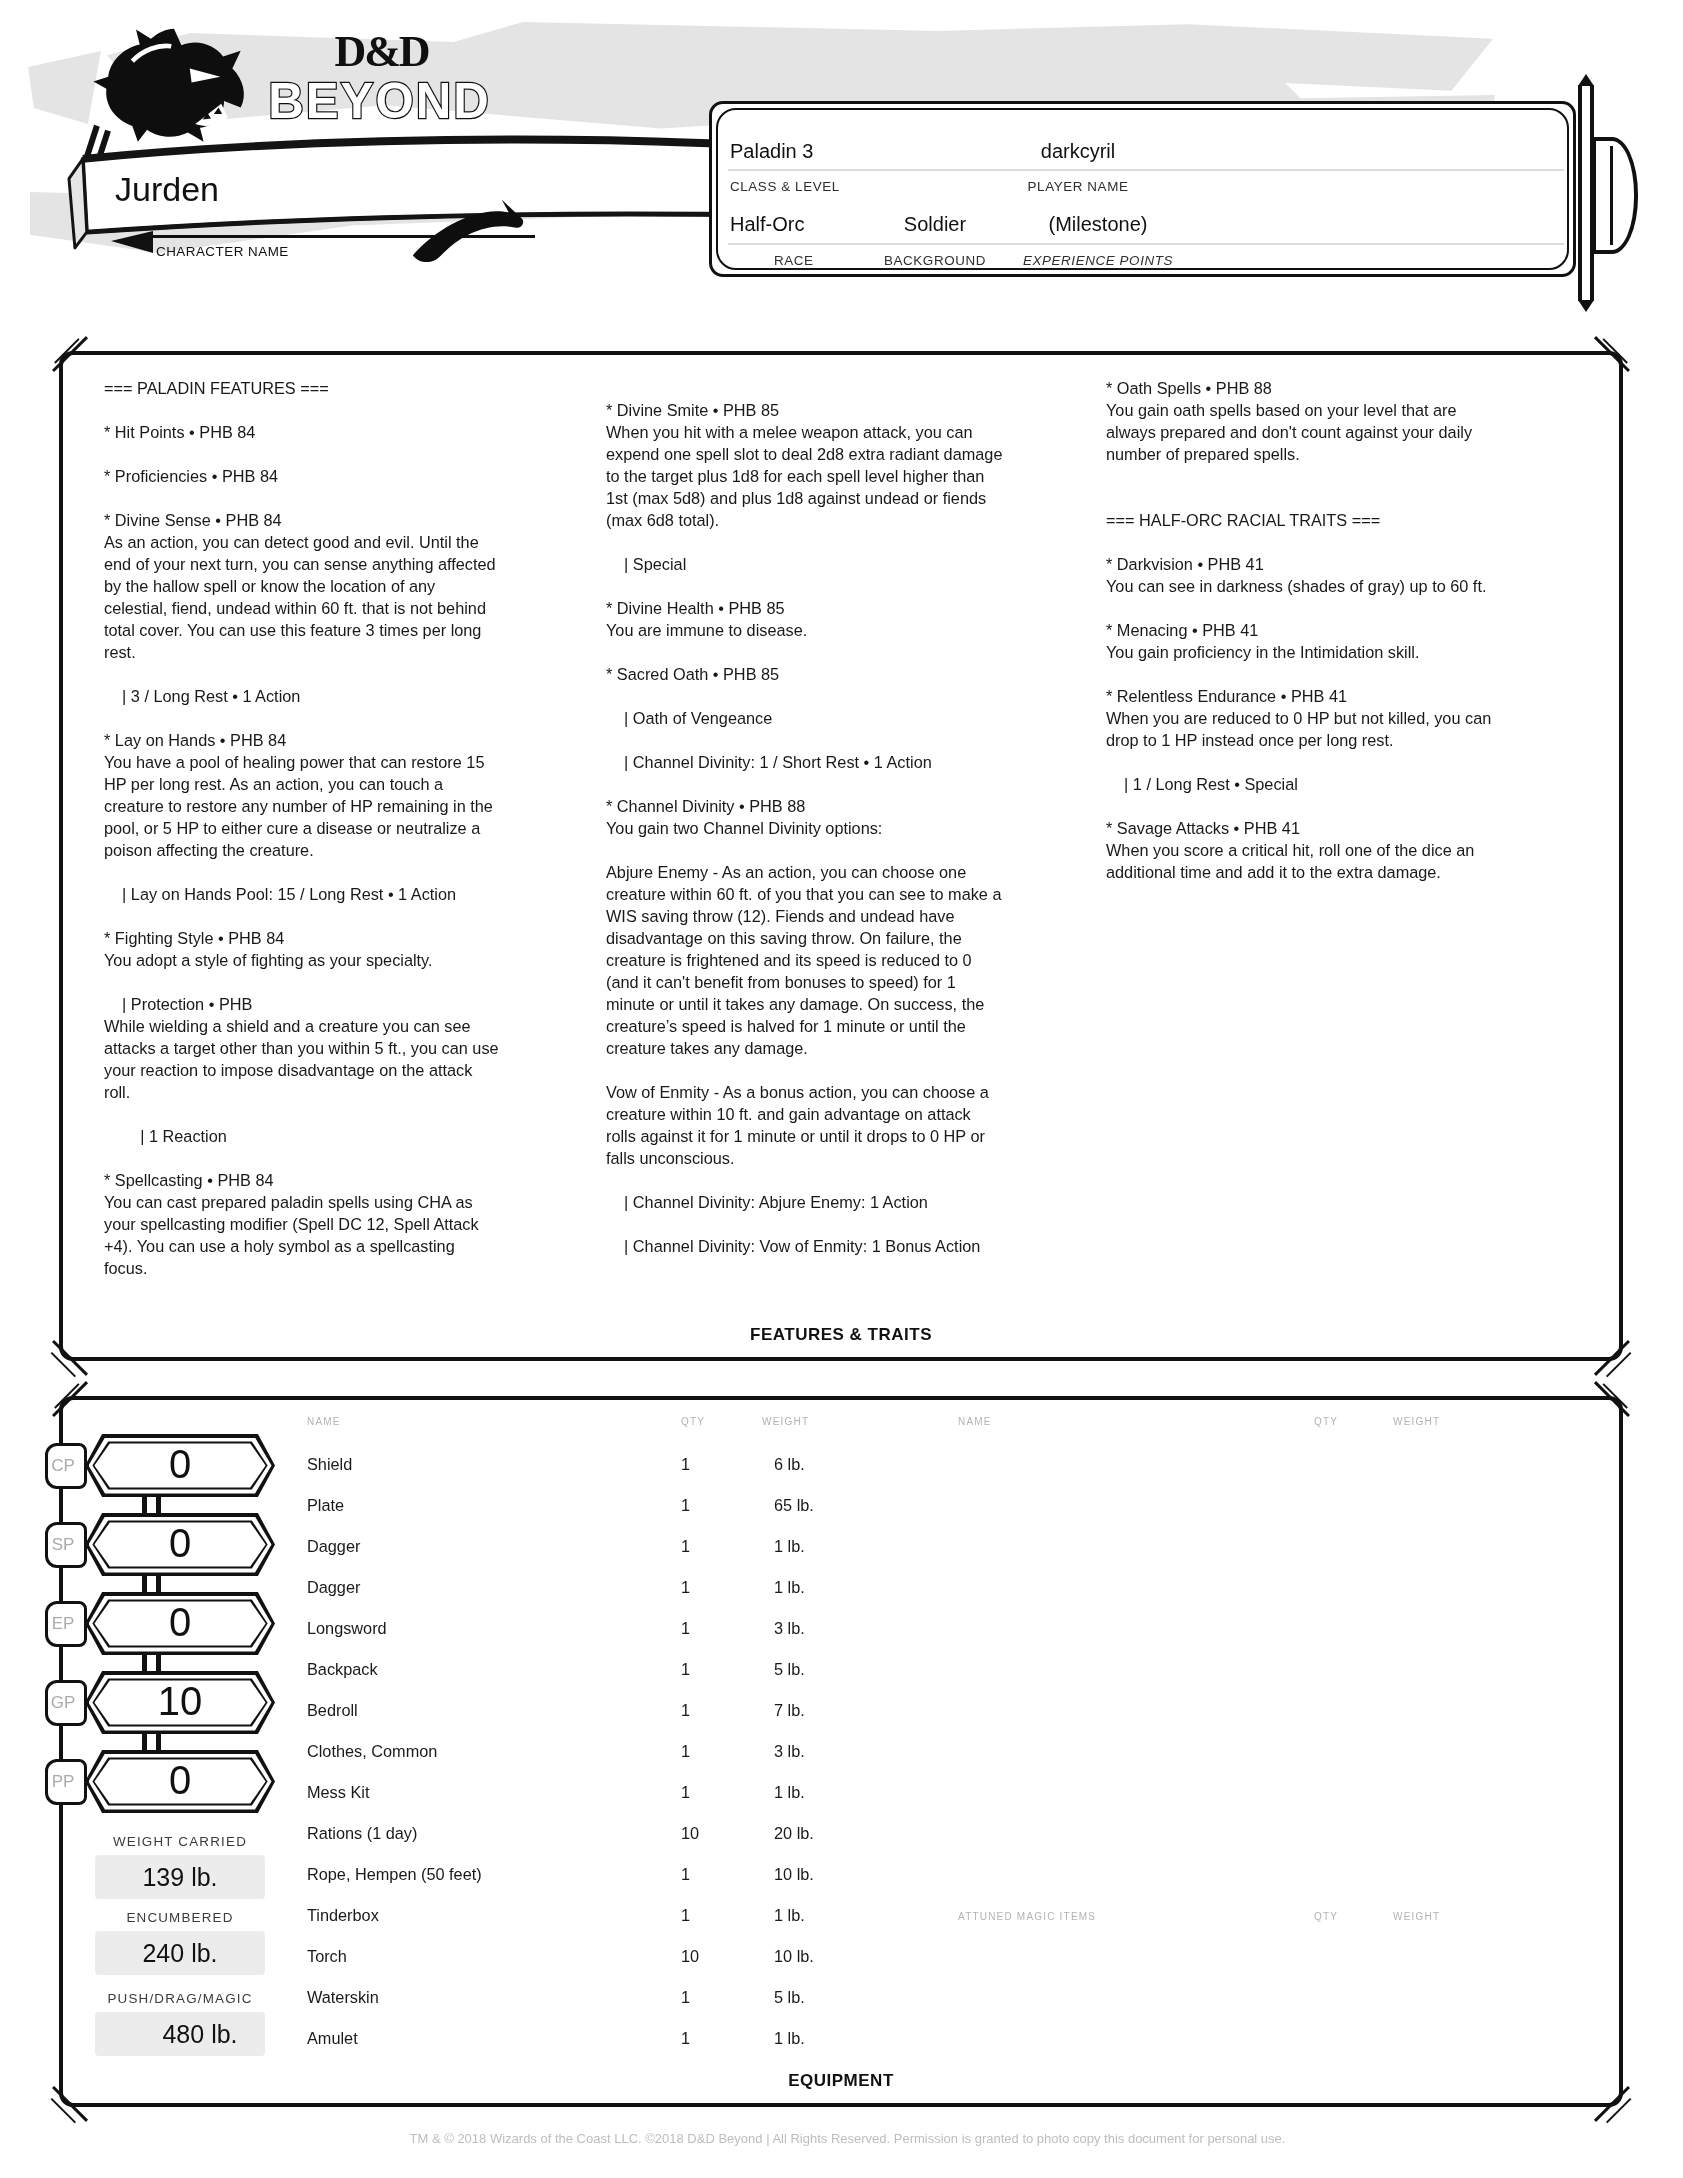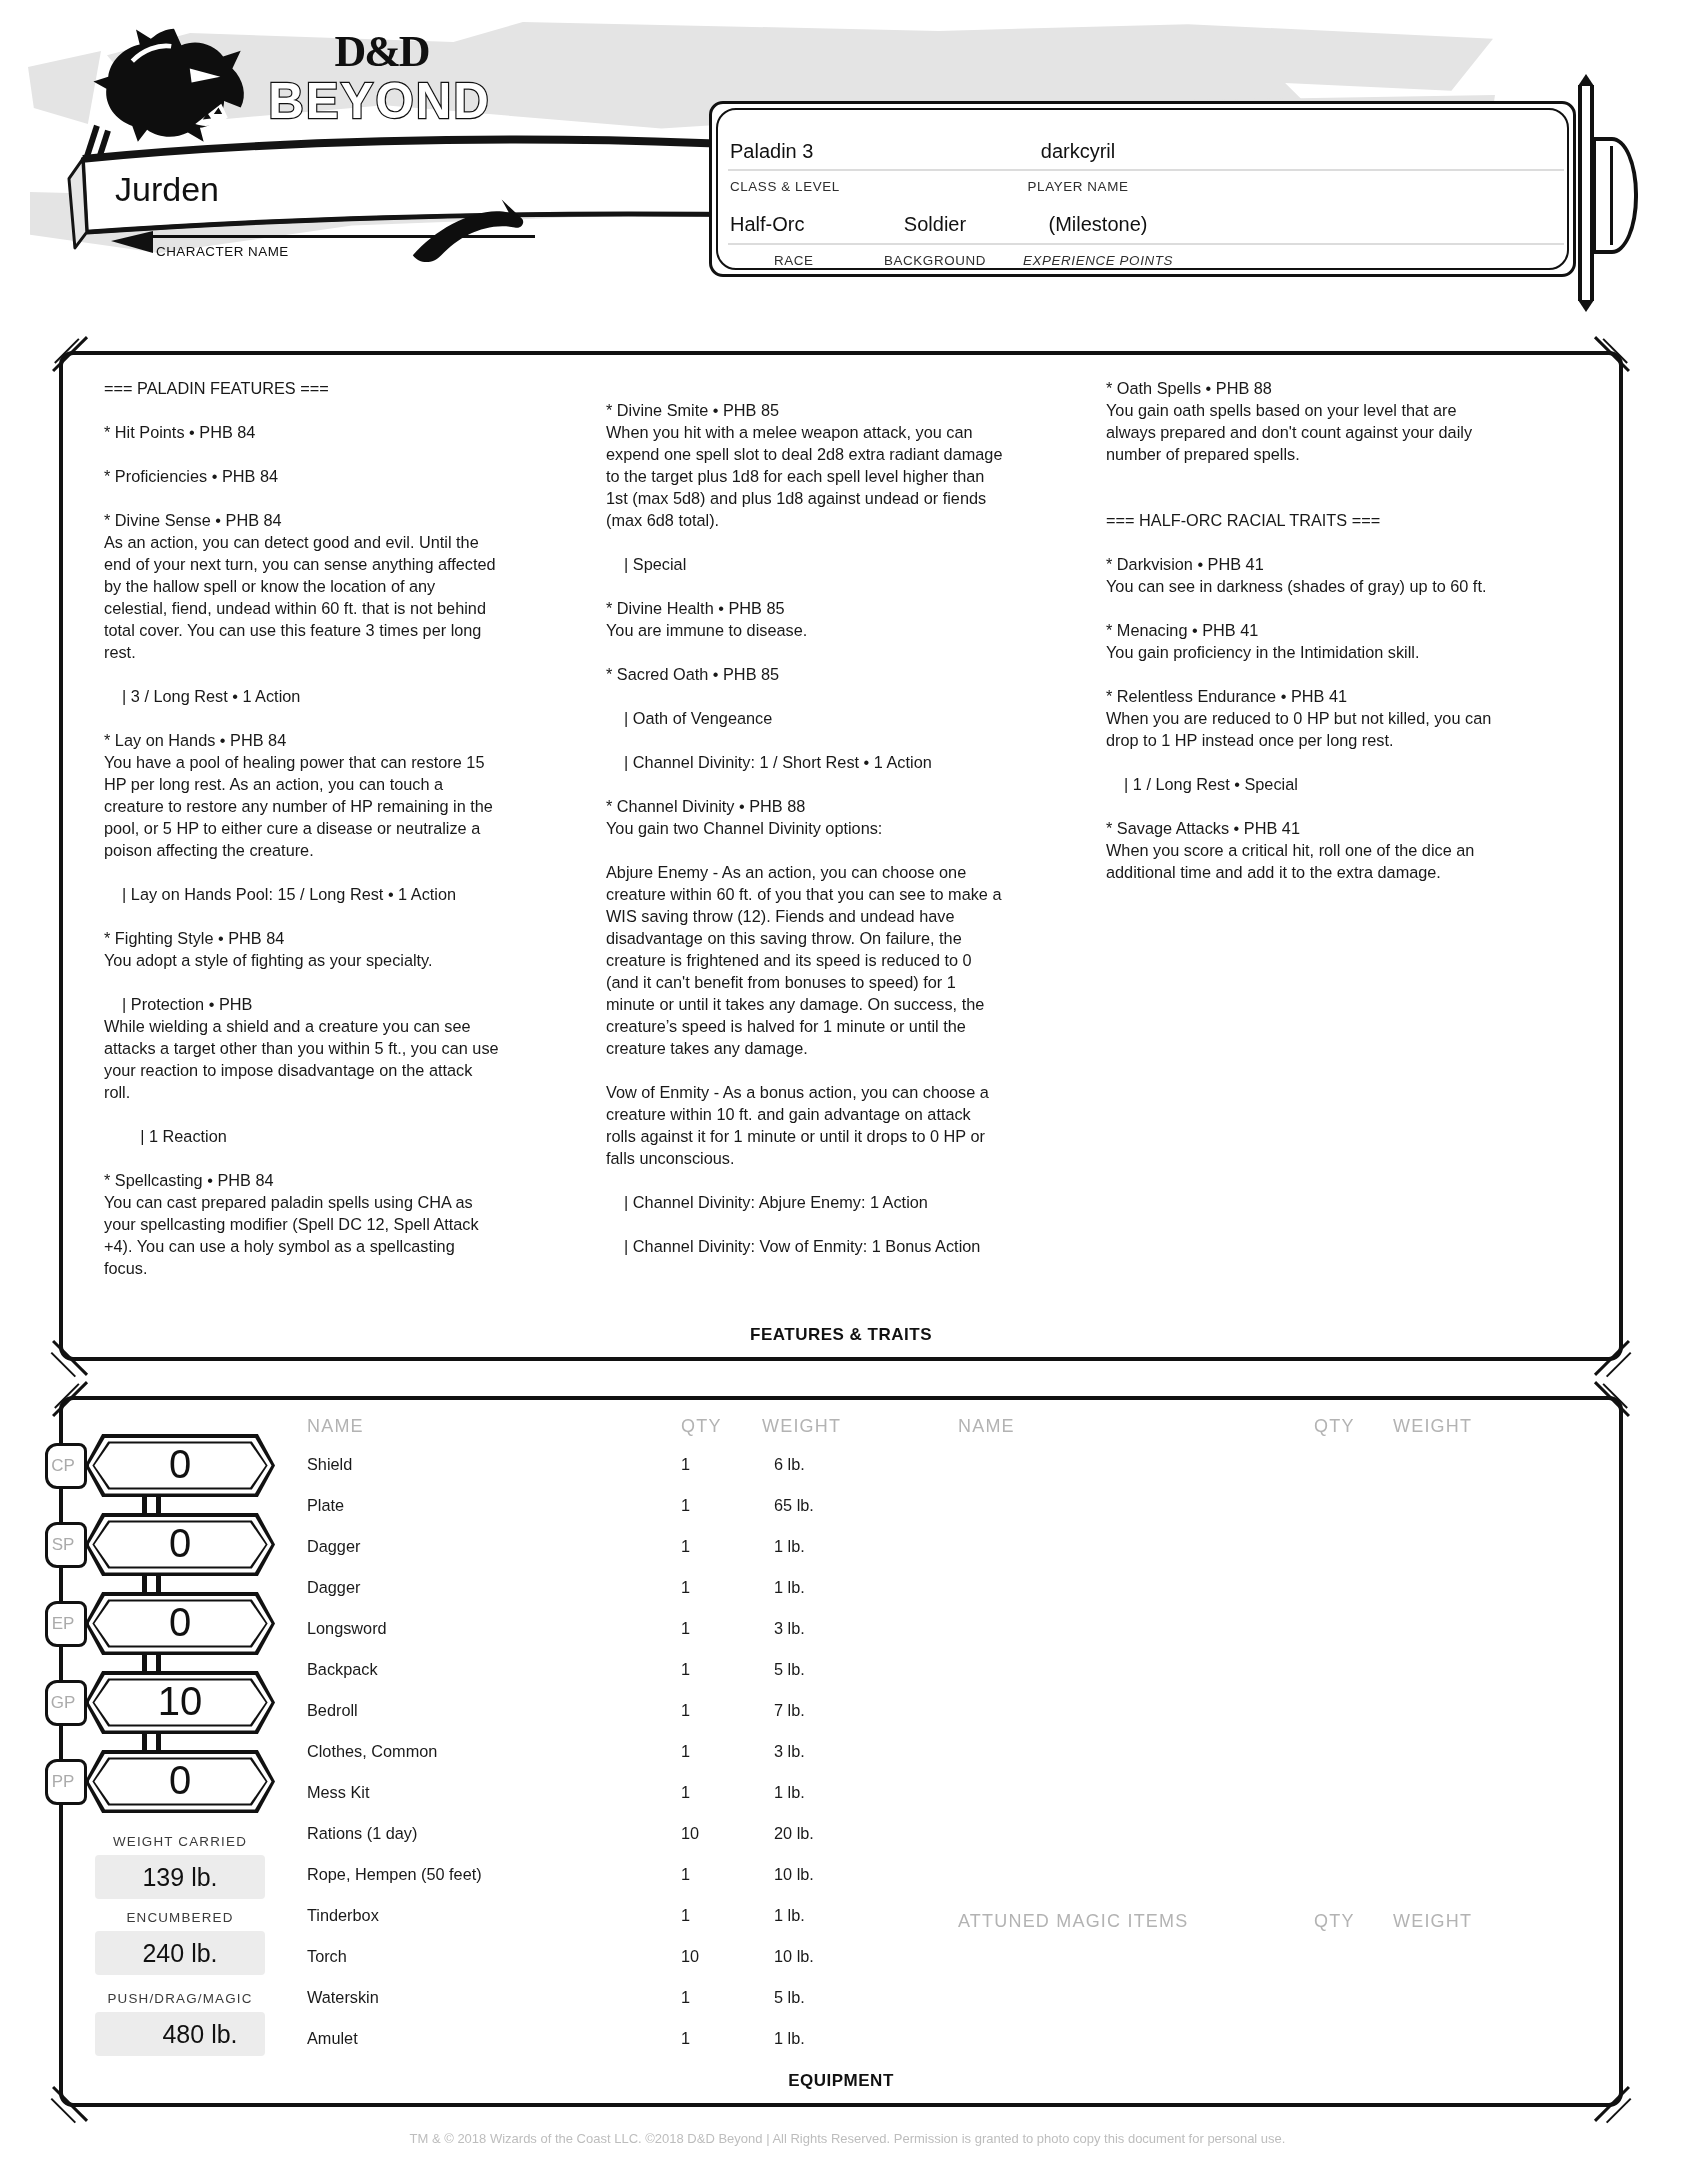--- a/index.html
+++ b/index.html
@@ -67,21 +67,21 @@
 
   #features-box{left:59px;top:351px;width:1564px;height:1010px;}
   #equipment-box{left:59px;top:1396px;width:1564px;height:711px;}
 
   .fcol{position:absolute;white-space:pre;font-size:16.3px;line-height:22px;color:#191919;z-index:3;}
   #fcol1{left:104px;top:377px;}
   #fcol2{left:606px;top:377px;padding-top:22px;}
   #fcol3{left:1106px;top:377px;}
 
   
-  .thead{position:absolute;font-size:18px;letter-spacing:1.2px;color:#b3b3b3;z-index:3;white-space:nowrap;}
+  .thead{position:absolute;font-size:10px;letter-spacing:1.2px;color:#b3b3b3;z-index:3;white-space:nowrap;}
   #equip-rows-left{position:absolute;left:307px;top:1444px;width:554px;z-index:3;}
   .erow{position:relative;height:41px;}
   .erow span{position:absolute;line-height:41px;font-size:16.3px;color:#1a1a1a;white-space:nowrap;}
   .e-name{left:0;}
   .e-qty{left:374px;}
   .e-wt{left:467px;}
 
   
   #currency{position:absolute;left:45px;top:1434px;width:238px;z-index:4;}
   .coin{position:relative;width:230px;height:63px;margin-bottom:16px;}

